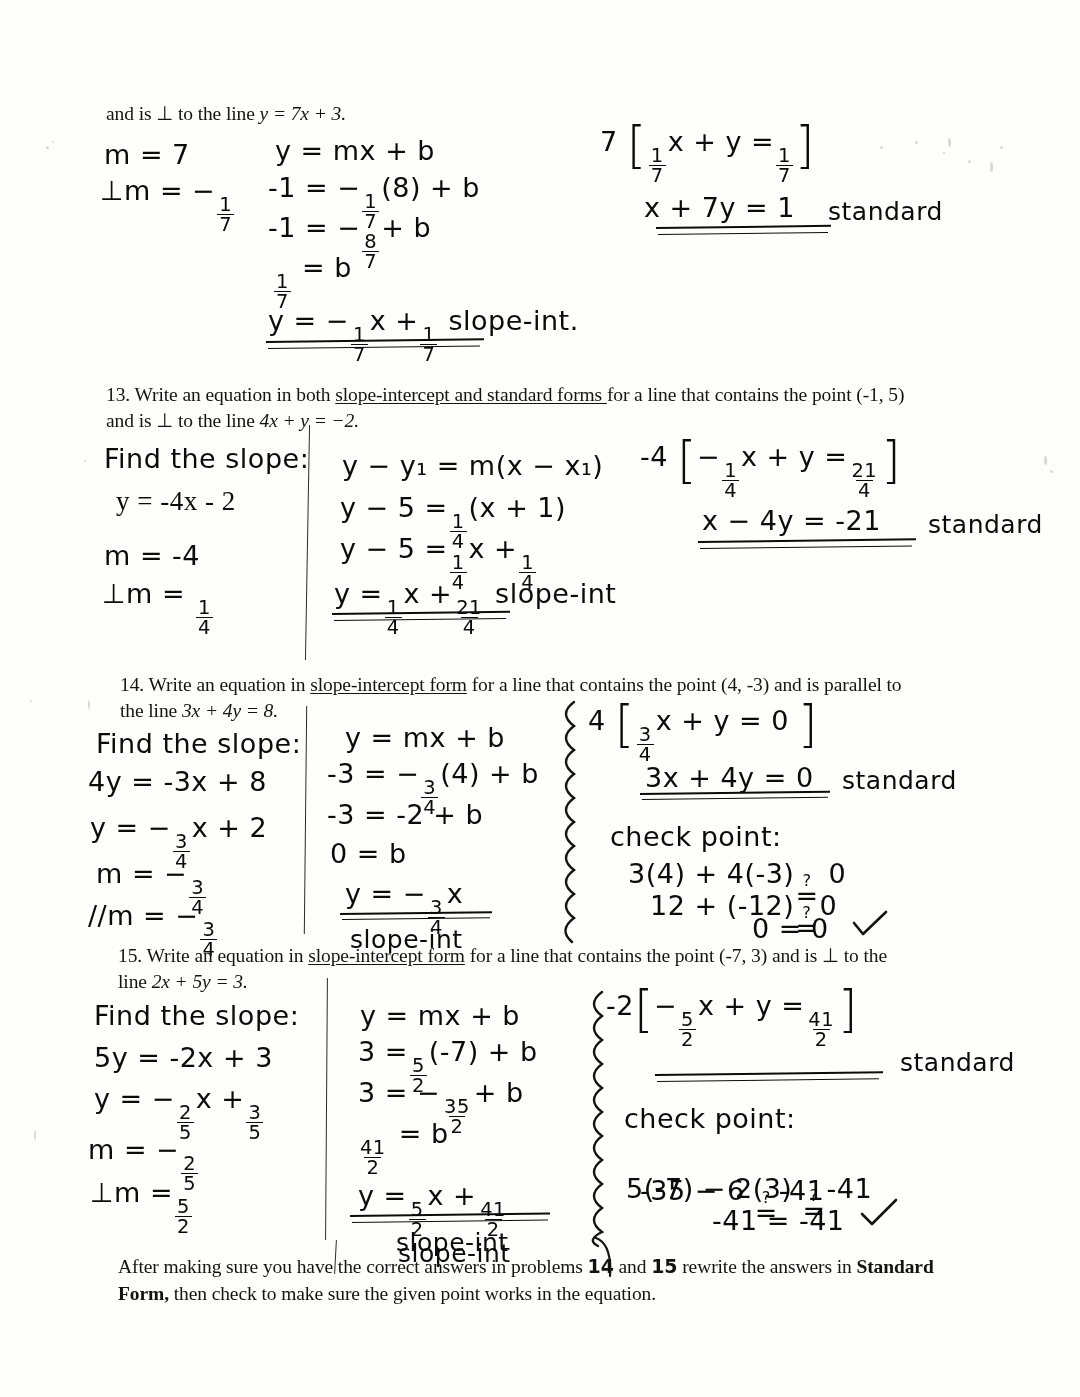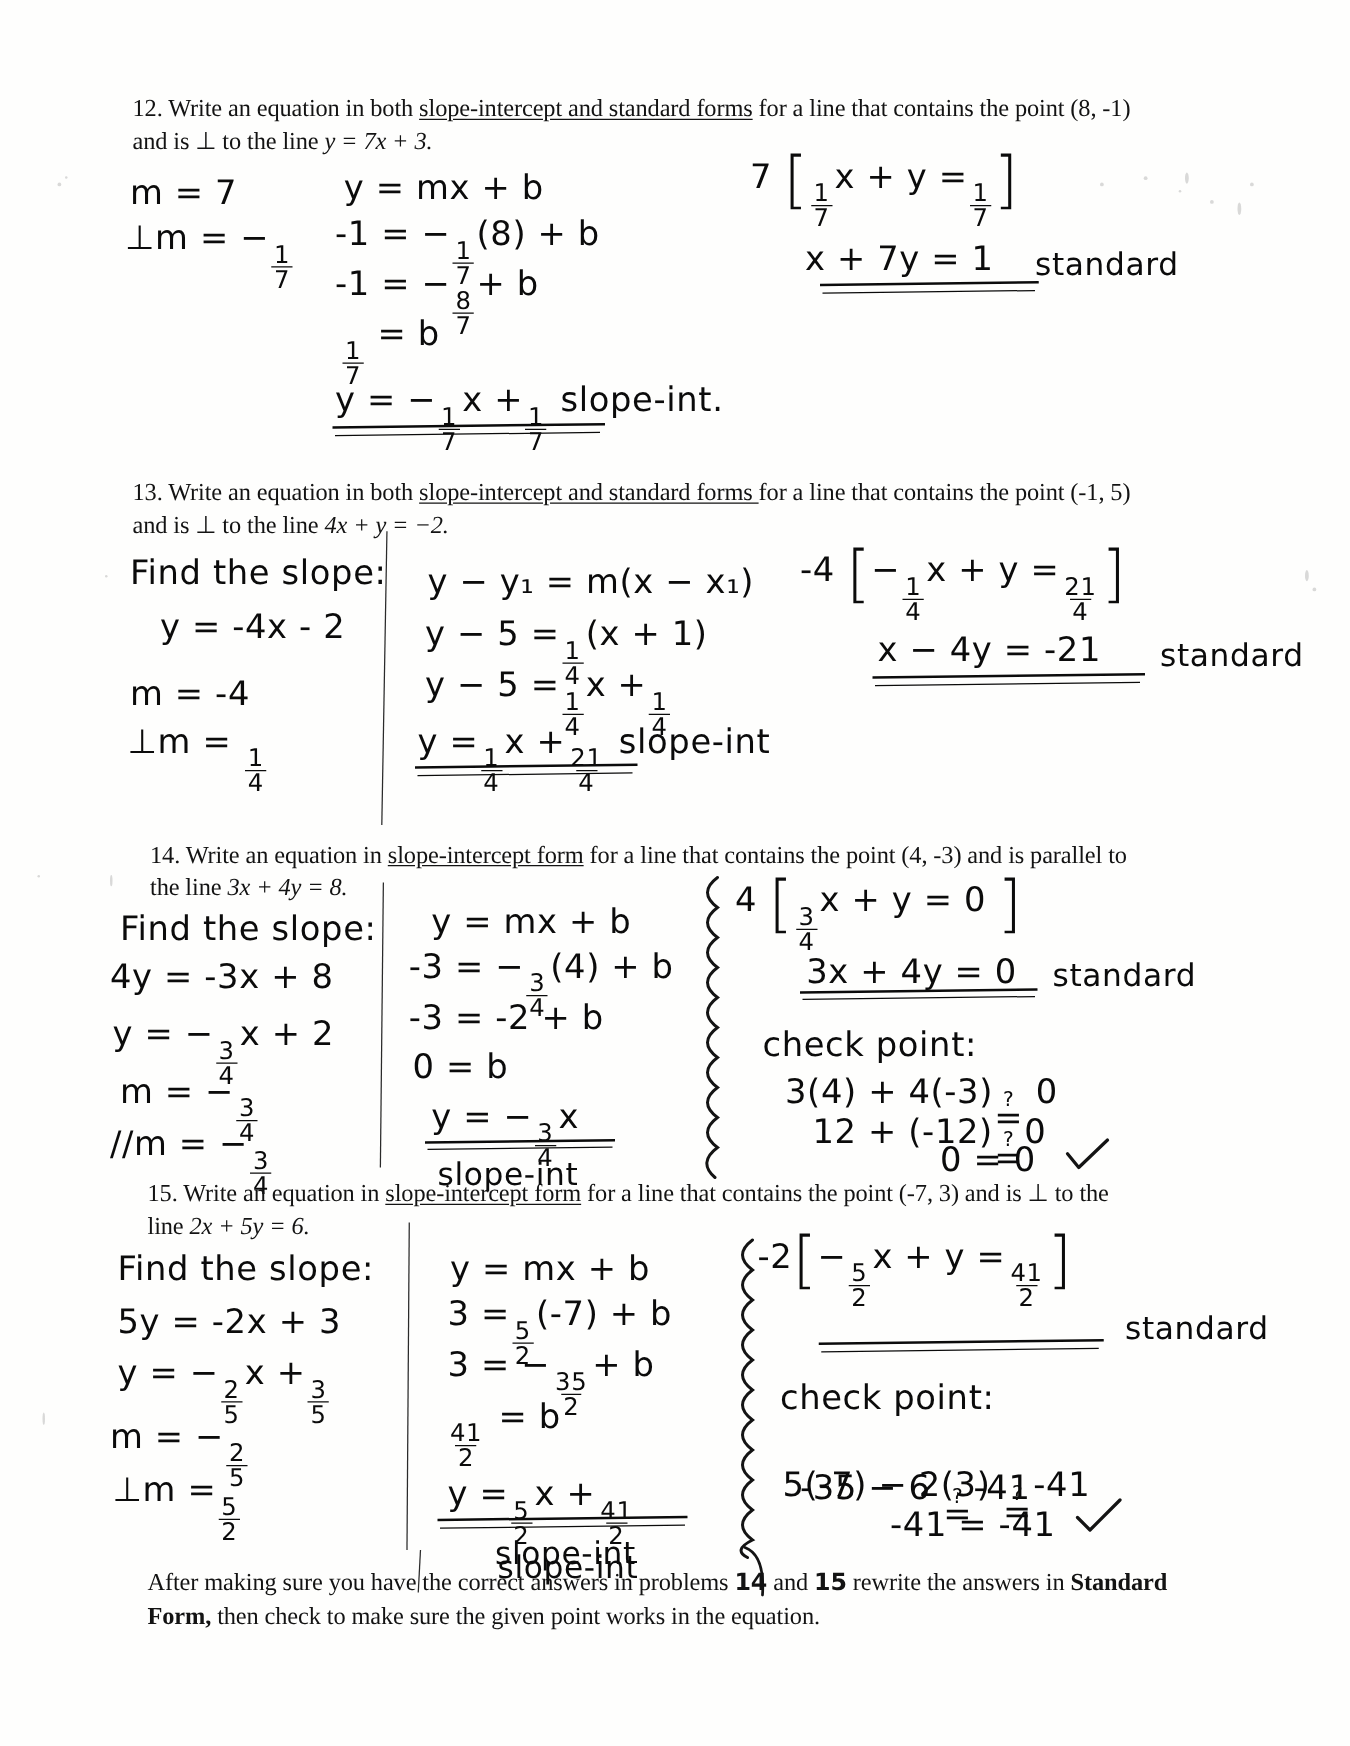--- a/index.html
+++ b/index.html
@@ -86,24 +86,20 @@
   <div class="speck" style="left:880px;top:146px;width:3px;height:3px;"></div>
   <div class="speck" style="left:915px;top:141px;width:3px;height:3px;"></div>
   <div class="speck" style="left:943px;top:152px;width:2px;height:2px;"></div>
   <div class="speck" style="left:948px;top:138px;width:3px;height:9px;"></div>
   <div class="speck" style="left:968px;top:160px;width:3px;height:3px;"></div>
   <div class="speck" style="left:990px;top:162px;width:3px;height:10px;"></div>
   <div class="speck" style="left:1000px;top:146px;width:3px;height:3px;"></div>
   <div class="speck" style="left:1044px;top:456px;width:3px;height:9px;"></div>
   <div class="speck" style="left:1050px;top:470px;width:3px;height:3px;"></div>
 
-  <div class="printed" style="left:106px;top:74px;">
-    <span>12.</span>
-    <span>Write an equation in both </span><span class="u">slope-intercept and standard forms</span><span> for a line that contains the point (8, -1)</span>
-  </div>
   <div class="printed" style="left:106px;top:100px;">
     <span>and is </span><span>⊥</span><span> to the line </span><span class="it">y = 7x + 3.</span>
   </div>
 
   <div class="hw s1" style="left:104px;top:139px;">m = 7</div>
   <div class="hw s1" style="left:100px;top:175px;">
     <span>⊥m = </span><span>−</span><span class="frac">
         <span class="n">1</span>
         <span class="d">7</span>
       </span>
@@ -159,21 +155,21 @@
     <span>13.</span>
     <span>Write an equation in both </span><span class="u">slope-intercept and standard forms </span><span>for a line that contains the point (-1, 5)</span>
   </div>
   <div class="printed" style="left:106px;top:407px;">
     <span>and is </span><span>⊥</span><span> to the line </span><span class="it">4x + y = −2.</span>
   </div>
 
   <div class="vline" style="left:307px;top:425px;height:235px;transform:rotate(1deg);"></div>
 
   <div class="hw s1" style="left:104px;top:443px;">Find the slope:</div>
-  <div class="hw s1" style="left:128px;top:486px;">y = -4x - 2</div>
+  <div class="hw s1" style="left:116px;top:486px;font-family:Liberation Serif, serif;">y = -4x - 2</div>
   <div class="hw s1" style="left:104px;top:540px;text-align:center;">m = -4</div>
   <div class="hw s1" style="left:102px;top:578px;">
     <span>⊥m = </span><span class="frac">
         <span class="n">1</span>
         <span class="d">4</span>
       </span>
   </div>
 
   <div class="hw s1" style="left:342px;top:450px;">y − y₁ = m(x − x₁)</div>
   <div class="hw s1" style="left:340px;top:492px;">
@@ -298,21 +294,21 @@
   <div class="hw s1" style="left:752px;top:913px;">0 = 0</div>
   <svg class="check" style="left:852px;top:910px;width:38px;height:28px;">
     <path d="M2 13 L11 24 L34 2" fill="none" stroke="#141414" stroke-width="2.6" stroke-linecap="round" stroke-linejoin="round"></path>
   </svg>
 
   <div class="printed" style="left:118px;top:942px;">
     <span>15.</span>
     <span>Write an equation in </span><span class="u">slope-intercept form</span><span> for a line that contains the point (-7, 3) and is </span><span>⊥</span><span> to the</span>
   </div>
   <div class="printed" style="left:118px;top:968px;">
-    <span>line </span><span class="it">2x + 5y = 6.</span>
+    <span>line </span><span class="it">2x + 5y = 3.</span>
   </div>
 
   <div class="vline" style="left:326px;top:978px;height:262px;transform:rotate(0.4deg);"></div>
 
   <div class="hw s1" style="left:94px;top:1000px;">Find the slope:</div>
   <div class="hw s1" style="left:94px;top:1042px;">5y = -2x + 3</div>
   <div class="hw s1" style="left:94px;top:1083px;">
     <span>y = −</span><span class="frac">
         <span class="n">2</span>
         <span class="d">5</span>

